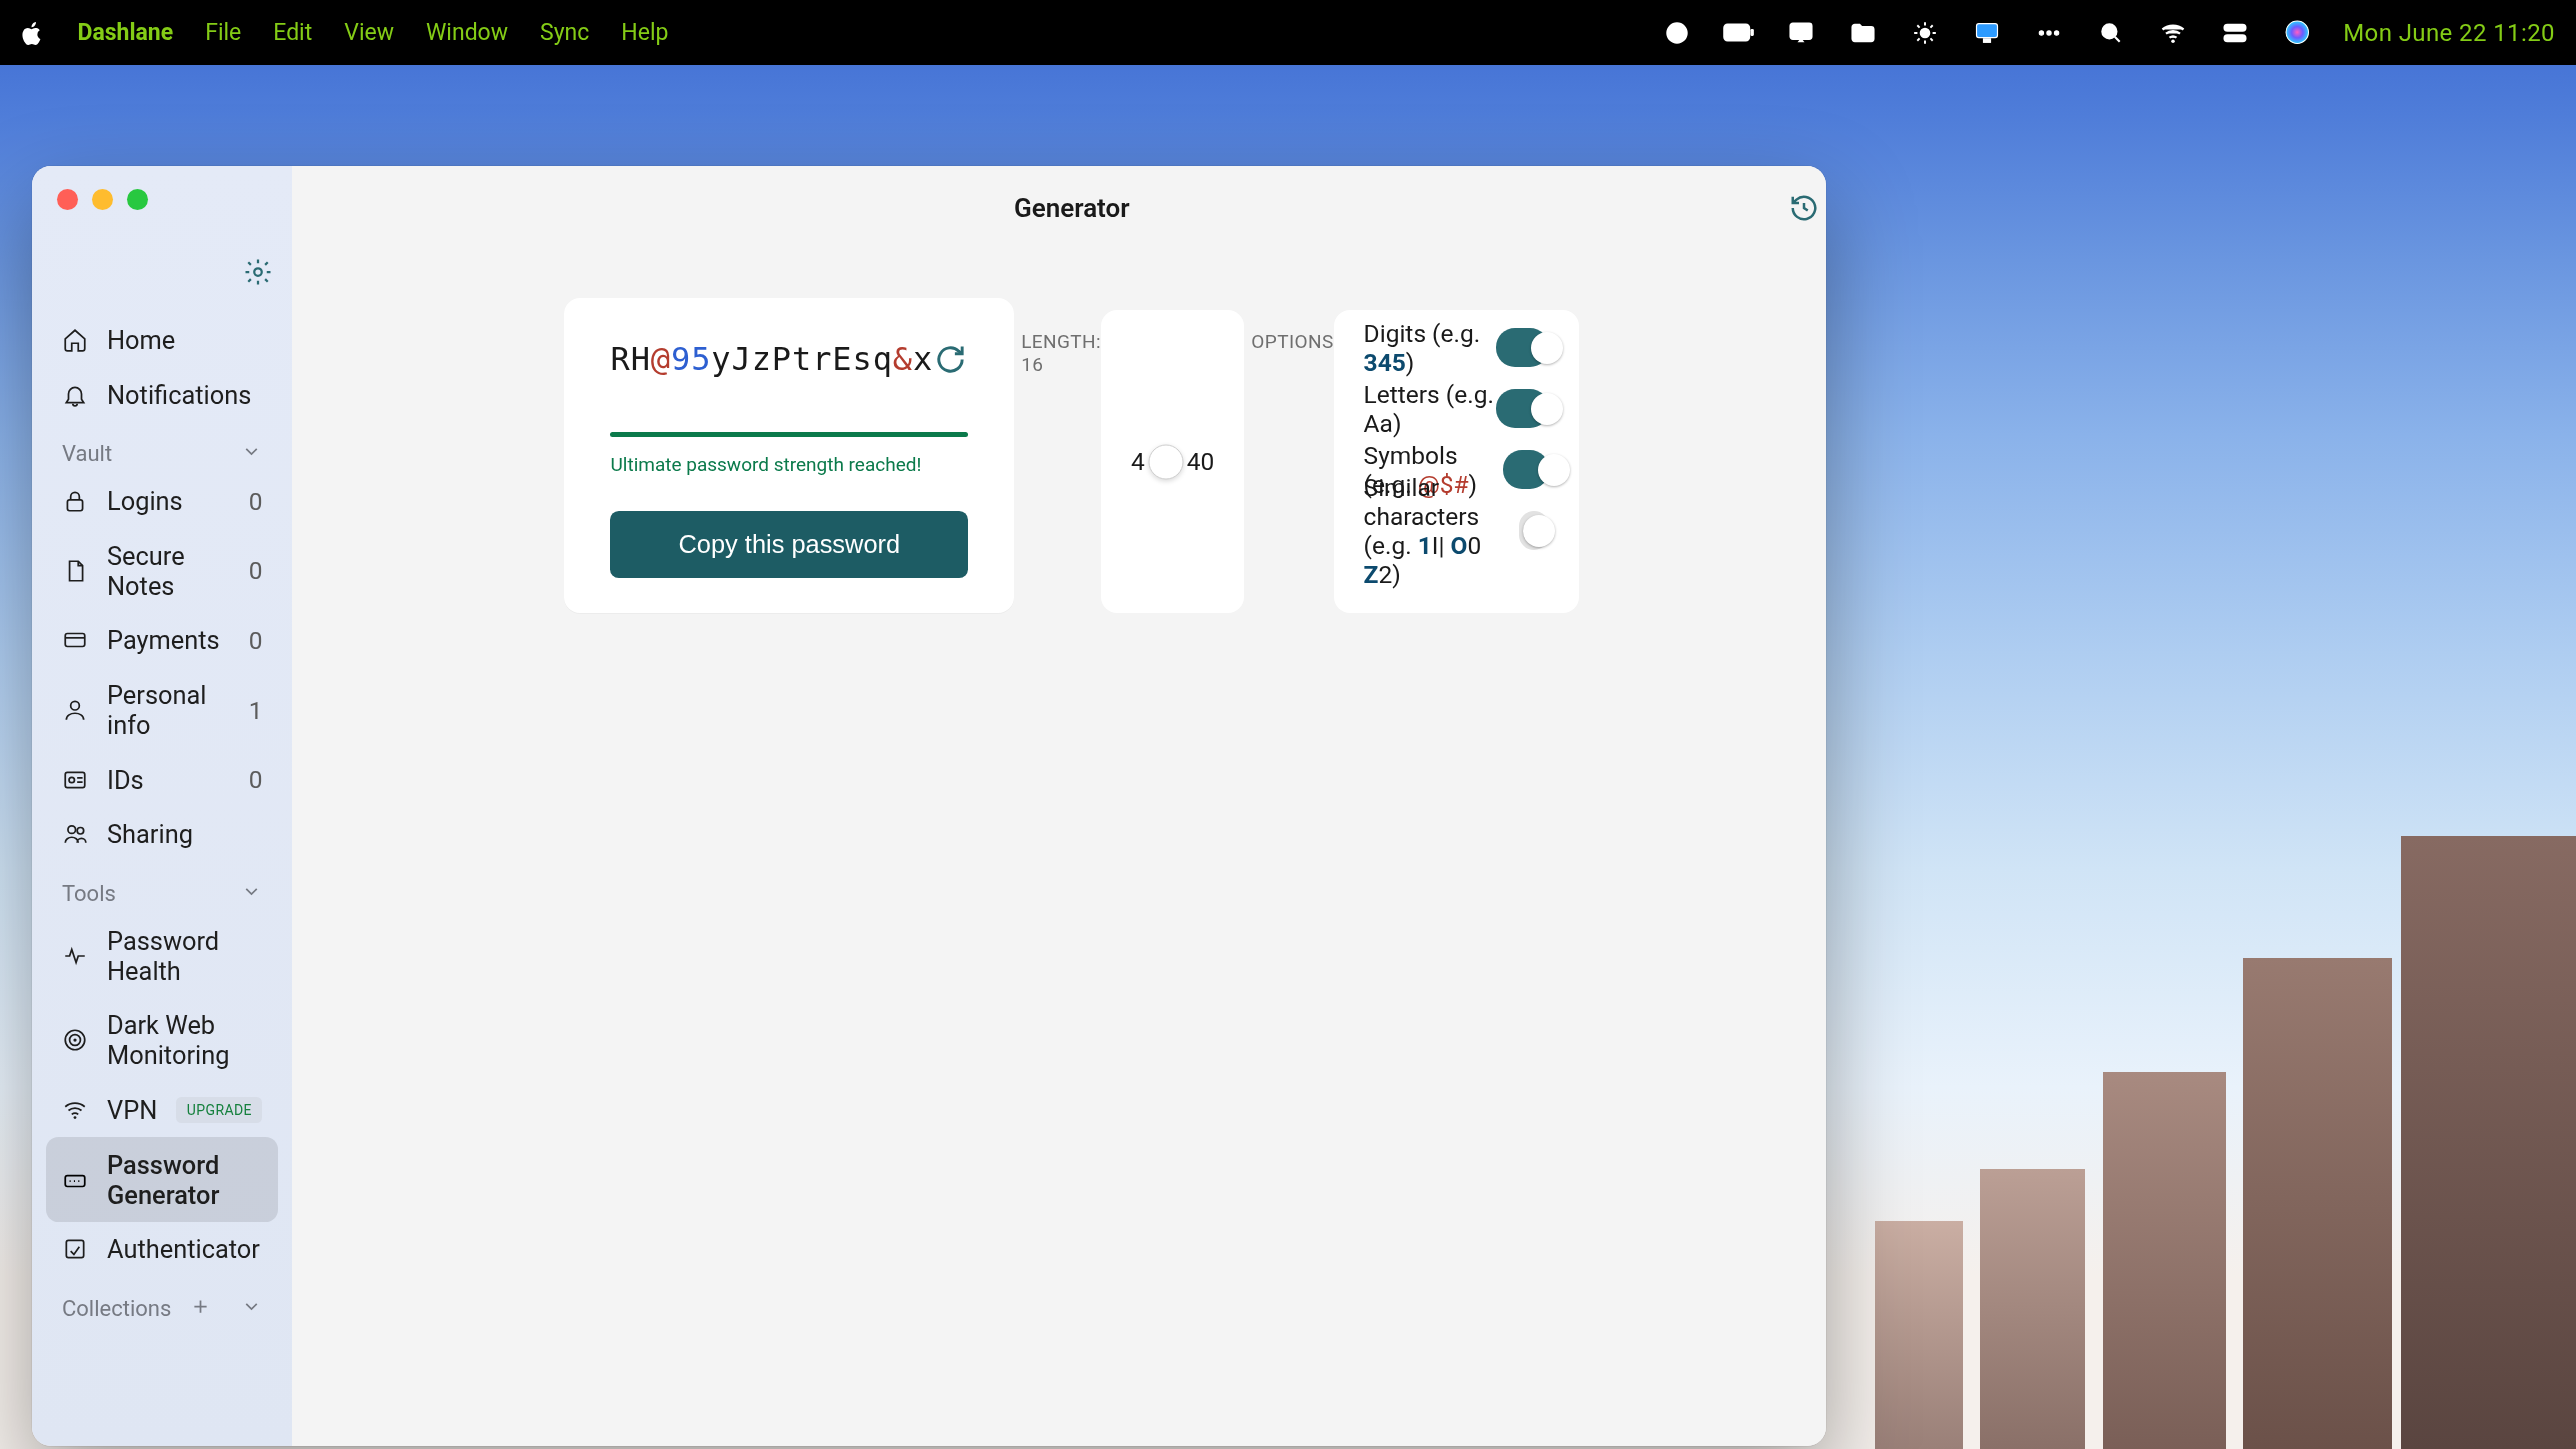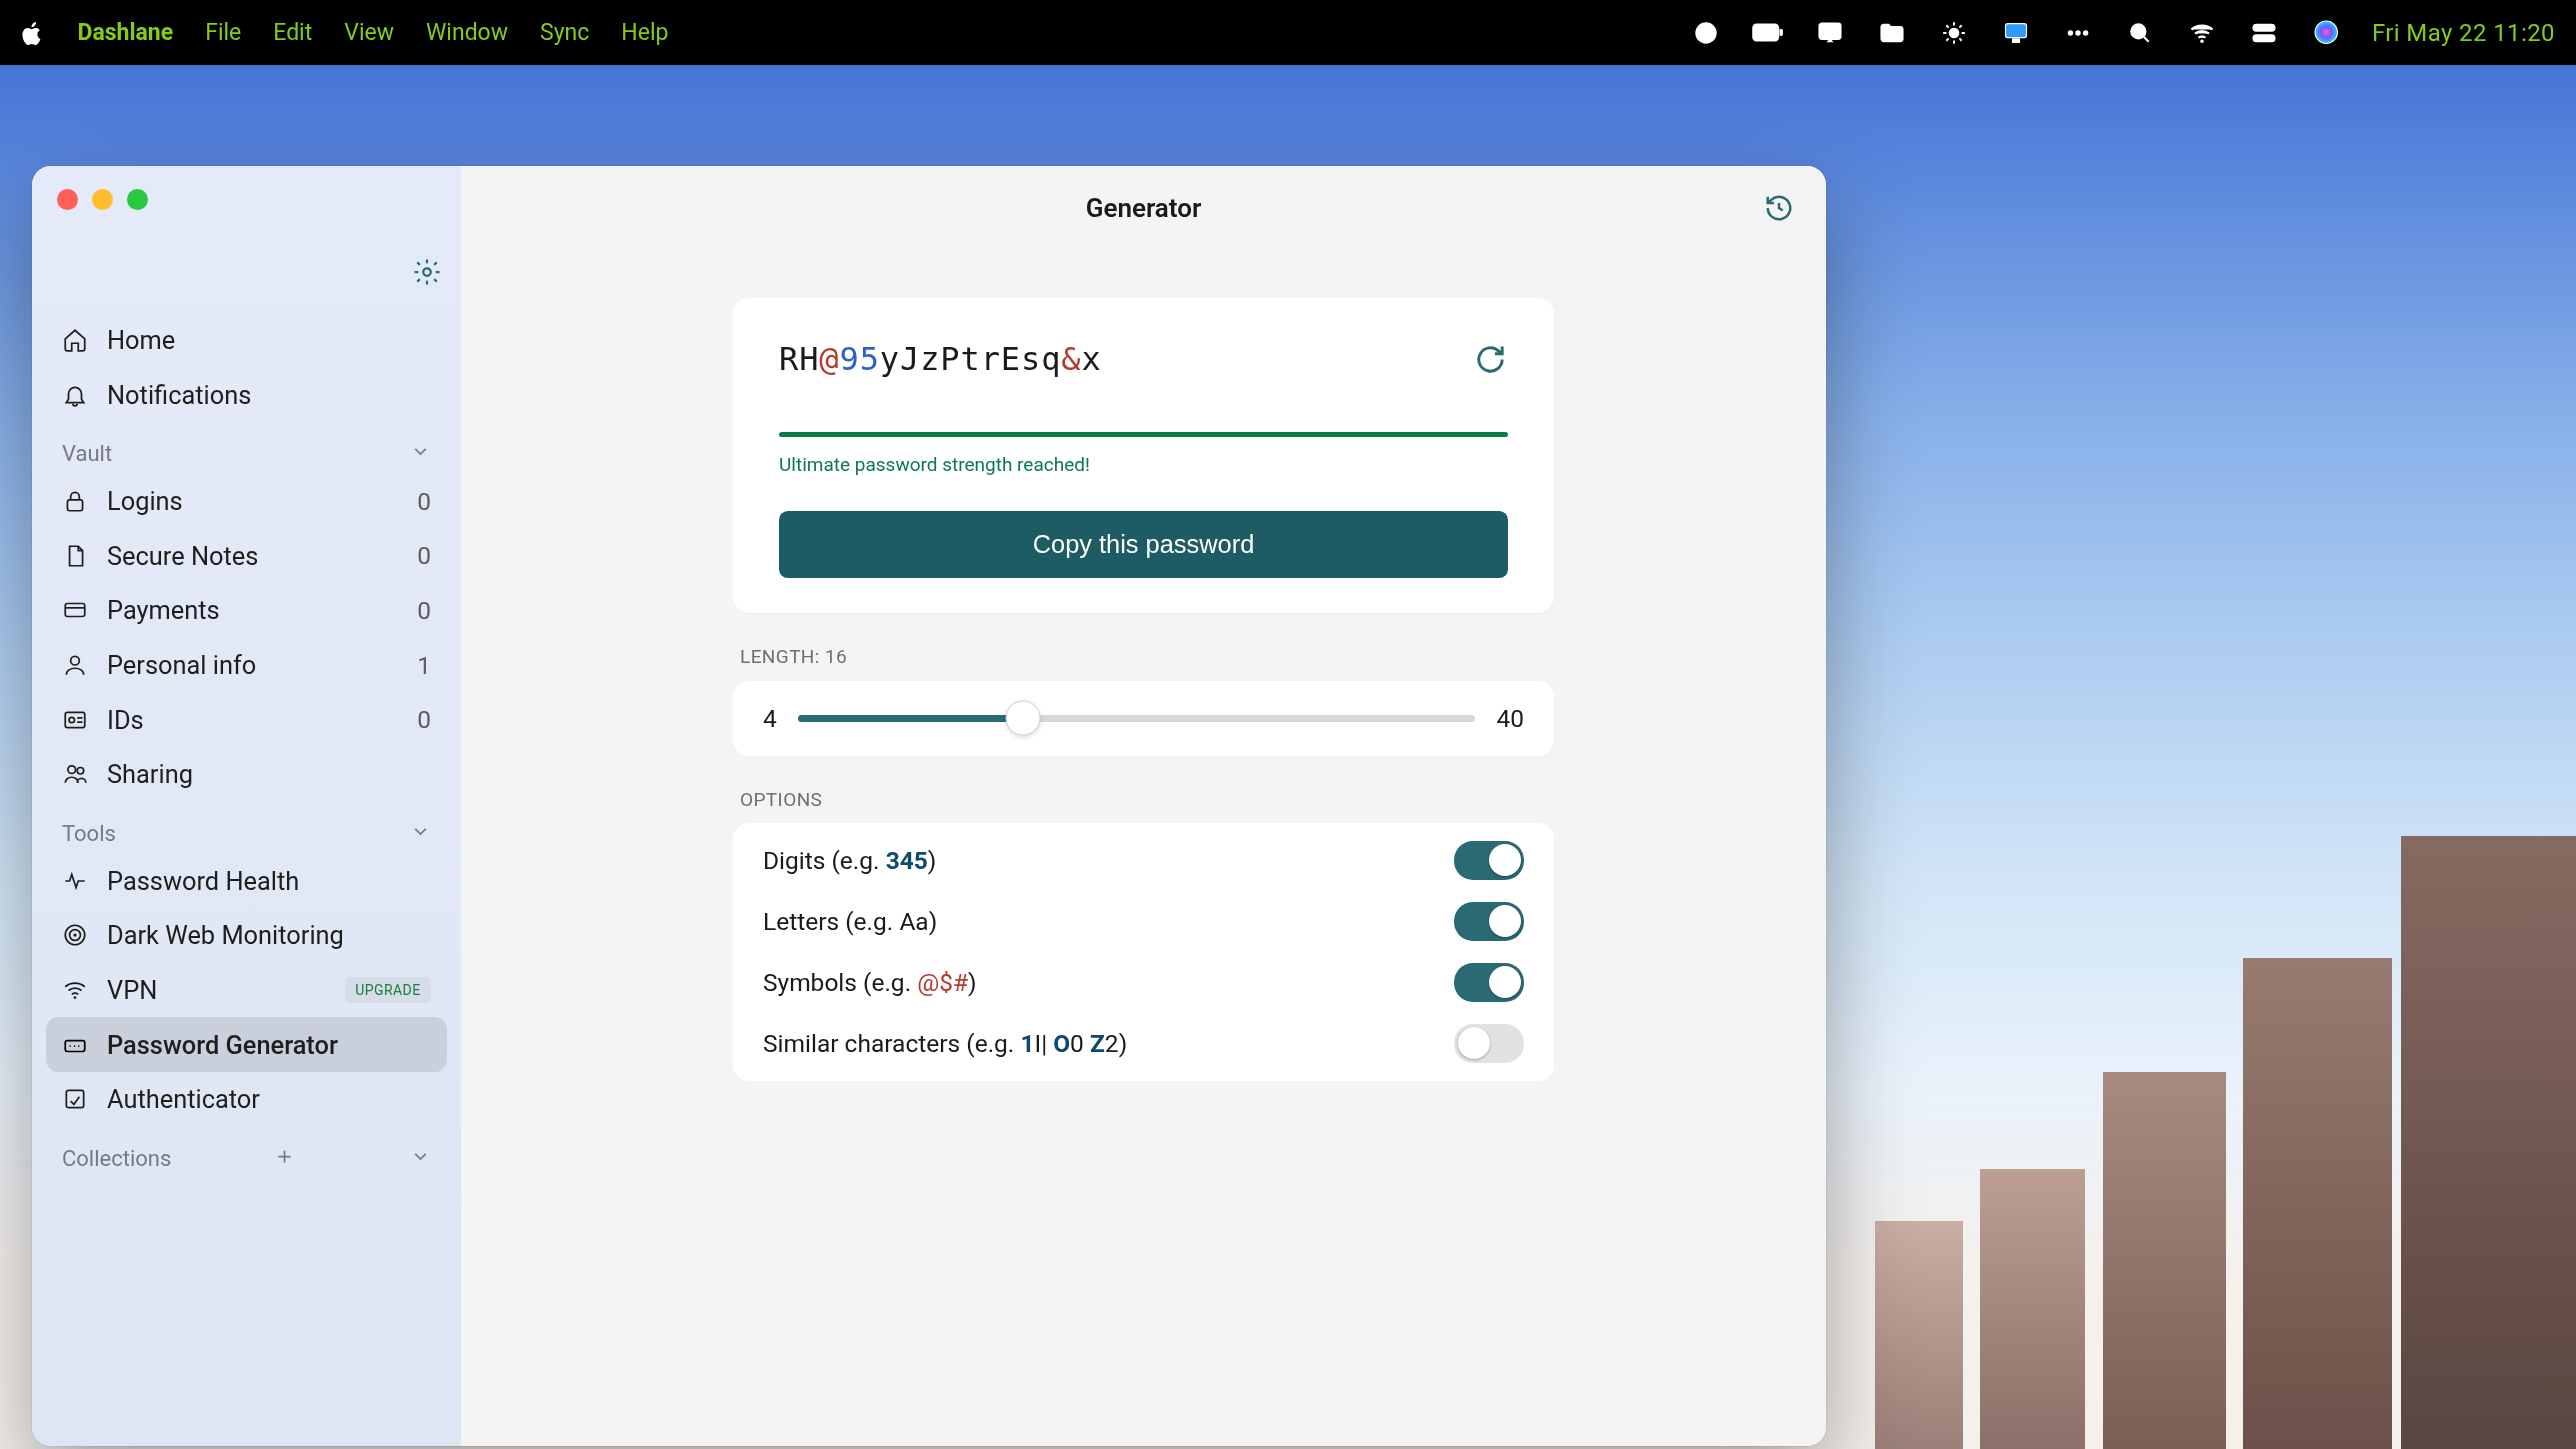--- a/index.html
+++ b/index.html
@@ -109,21 +109,21 @@
     font-size: 26px;
     font-weight: 600;
     color: #1a1a1a;
   }
   .history-btn {
     position: absolute; right: 32px; top: 50%; transform: translateY(-50%);
     width: 30px; height: 30px;
   }
   .history-btn svg { stroke: #2a6b73; fill: none; }
 
-  .content { padding: 48px 272px 0 272px; display: flex; flex-direction: column; }
+  .content { padding: 48px 272px 0 272px; display: flex; flex-direction: row; }
 
   .card {
     background: #fff;
     border-radius: 16px;
     padding: 42px 46px 35px 46px;
     box-shadow: 0 0.9px 0 rgba(0,0,0,0.03);
   }
 
   .pwd-row { display: flex; align-items: center; }
   .pwd {
@@ -323,21 +323,21 @@
           <defs>
             <radialGradient id="sg">
               <stop offset="0%" stop-color="#ff5ec4"></stop>
               <stop offset="50%" stop-color="#6a5cff"></stop>
               <stop offset="100%" stop-color="#28d1ff"></stop>
             </radialGradient>
           </defs>
           <circle cx="12" cy="12" r="11" fill="url(#sg)"></circle>
         </svg>
       </span>
-    <span class="datetime">Fri May 22  11:20</span>
+    <span class="datetime">Mon June 22  11:20</span>
   </div>
 </div>
 
 <div class="skyline">
   <div class="bld b5"></div>
     <div class="bld b4"></div>
     <div class="bld b3"></div>
     <div class="bld b2"></div>
     <div class="bld b1"></div>
 </div>

